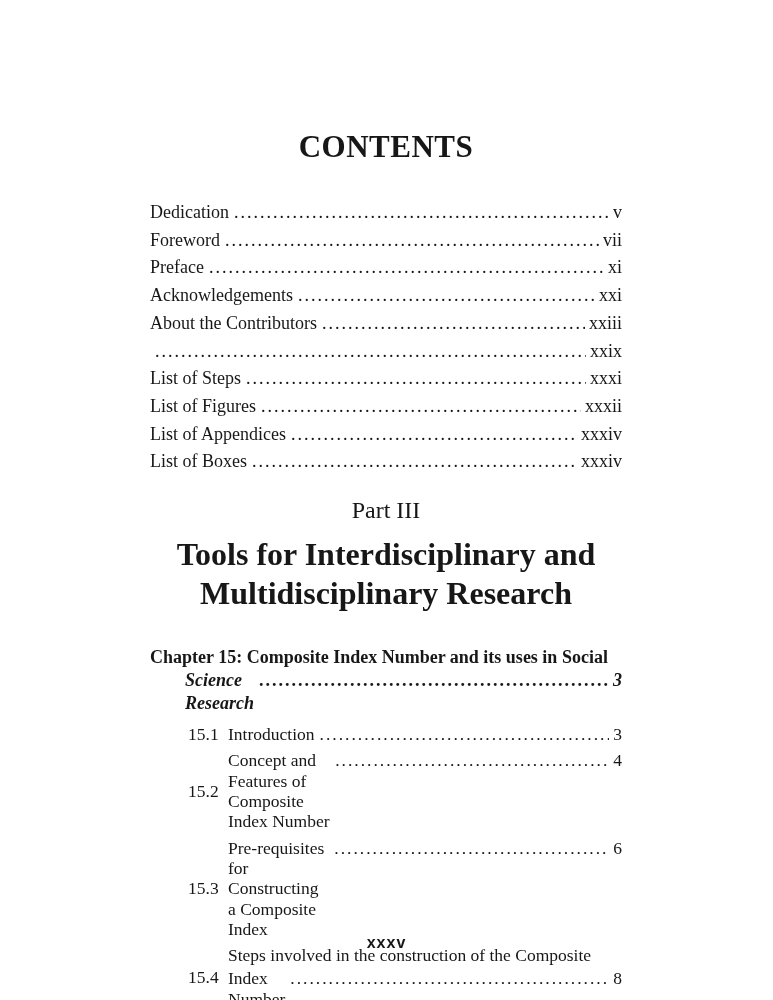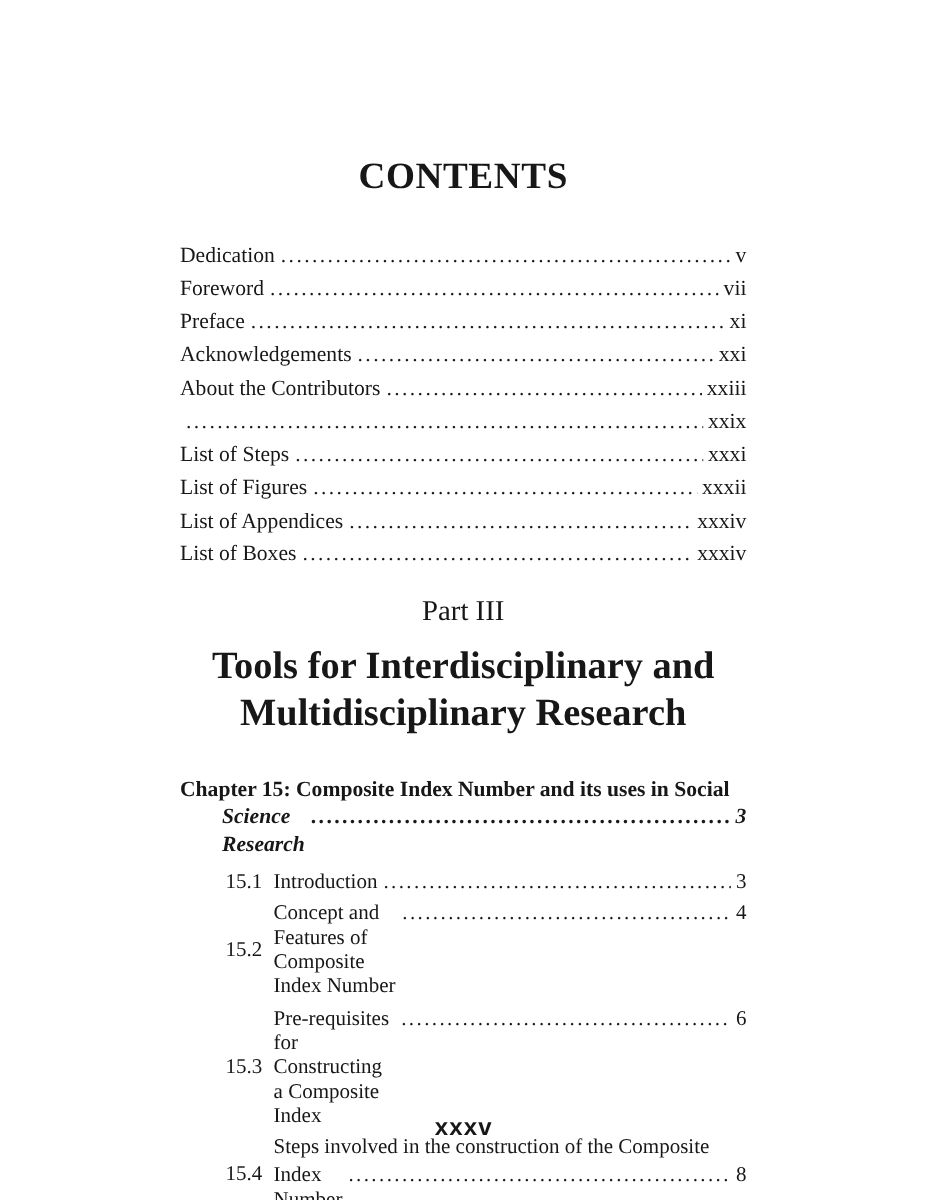--- a/index.html
+++ b/index.html
@@ -103,21 +103,21 @@
   .wrapline { margin-bottom: 3px; }
 
   .footer {
     position: absolute;
     left: 0;
     right: 0;
     bottom: 48px;
     text-align: center;
     font-family: "Liberation Sans", sans-serif;
     font-weight: bold;
-    font-size: 20px;
+    font-size: 16px;
     letter-spacing: 1px;
   }
 </style>
 </head>
 <body>
 
 <div class="content">
 
   <h1 class="page-title">CONTENTS</h1>
 

